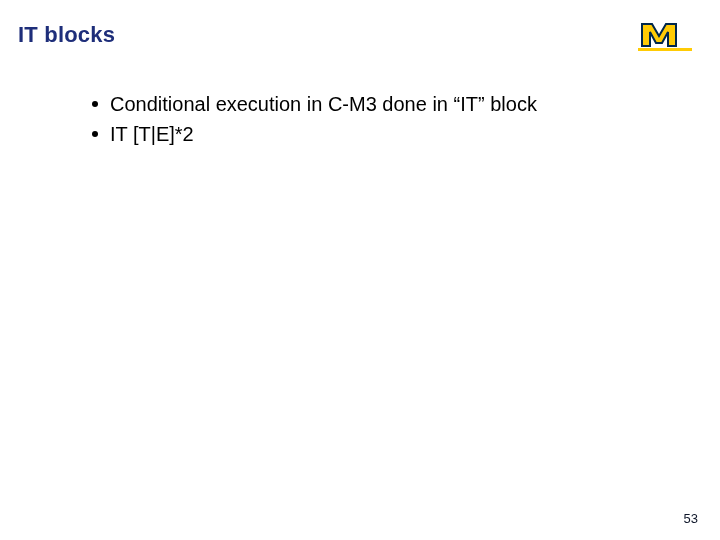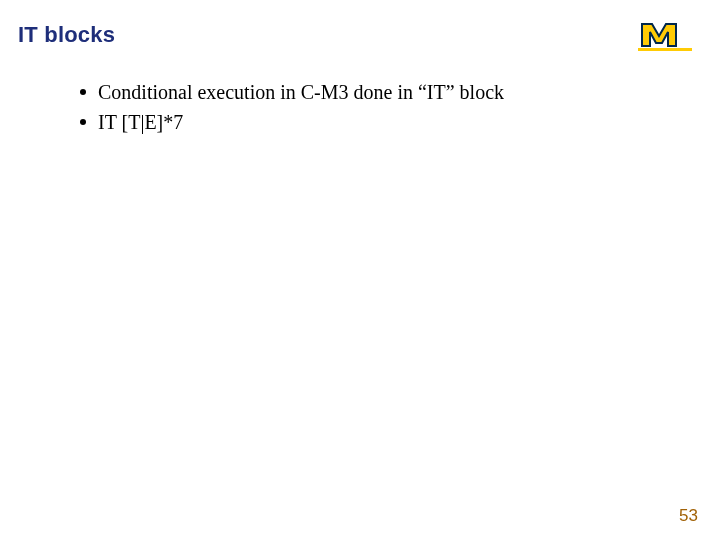--- a/index.html
+++ b/index.html
@@ -34,24 +34,23 @@
     width: 54px;
     height: 34px;
   }
   .bullets {
     position: absolute;
     top: 78px;
     left: 70px;
     width: 580px;
   }
   .bullets ul {
-    margin: 0;
+    margin: 12px;
     padding: 0;
     list-style: none;
-    font-family: Liberation Serif, serif;
   }
   .bullets li {
     position: relative;
     padding-left: 28px;
     font-size: 20px;
     line-height: 28px;
     color: #000000;
     margin: 0 0 2px 0;
   }
   .bullets li::before {
@@ -61,40 +60,40 @@
     top: 11px;
     width: 6px;
     height: 6px;
     background: #000;
     border-radius: 50%;
   }
   .pagenum {
     position: absolute;
     right: 22px;
     bottom: 14px;
-    font-size: 17px;
-    color: #a16207;
+    font-size: 13px;
+    color: #0f172a;
   }
 </style>
 </head>
 <body>
 
 <div class="slide">
 
   <div class="title">IT blocks</div>
 
   <div class="logo">
     <svg viewBox="0 0 54 34" width="54" height="34">
       <rect x="0" y="30" width="54" height="3" fill="#ffcb05"></rect>
       <path d="M4 28 L4 6 L14 6 L21 18 L28 6 L38 6 L38 28 L30 28 L30 14 L24 25 L18 25 L12 14 L12 28 Z" fill="#ffcb05" stroke="#00274c" stroke-width="2"></path>
     </svg>
   </div>
 
   <div class="bullets">
     <ul>
       <li>Conditional execution in C-M3 done in “IT” block</li>
-      <li>IT [T|E]*7</li>
+      <li>IT [T|E]*2</li>
     </ul>
   </div>
 
   <div class="pagenum">53</div>
 
 </div>
 
 </body></html>

